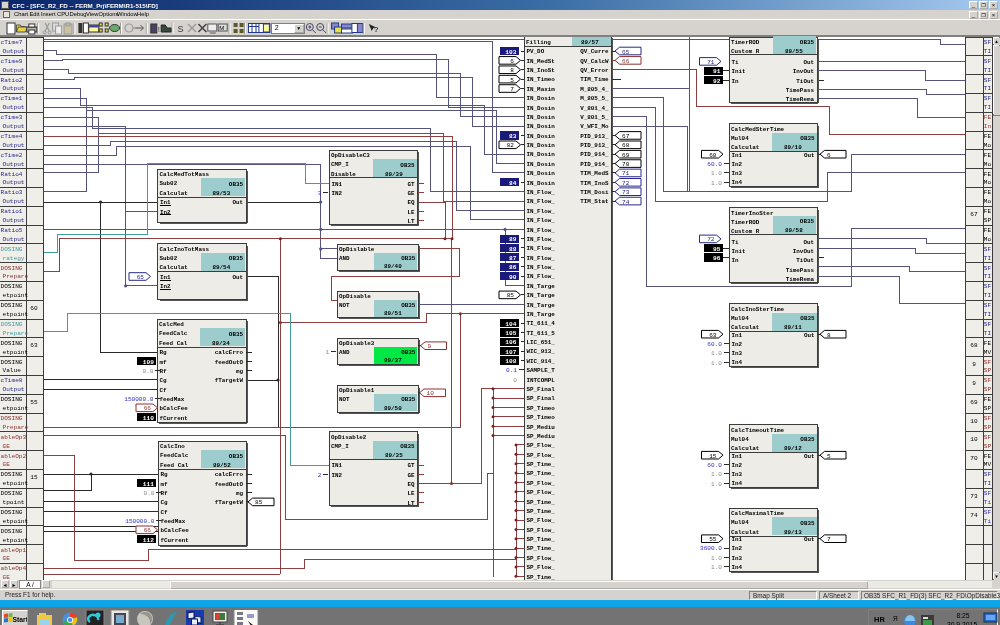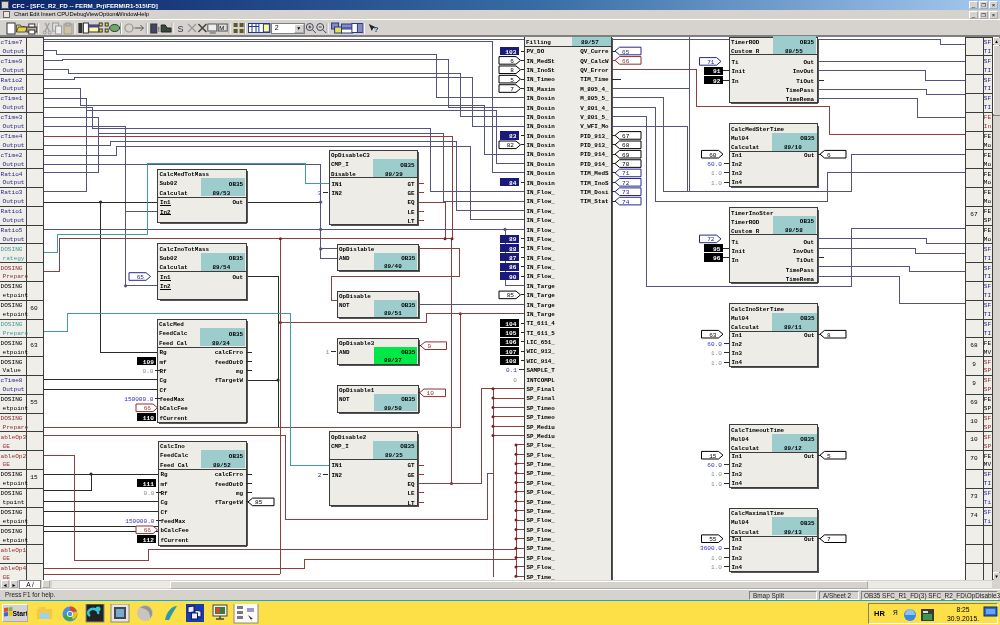--- a/index.html
+++ b/index.html
@@ -1032,21 +1032,21 @@
  <div class="abs" style="left:170px;top:0.5px;width:698px;height:8px;background:#d6d3ce;border:1px outset #fff;"></div>
 </div>
 
 <div class="abs" style="left:0;top:589px;width:1000px;height:11px;background:#d6d3ce;border-top:1px solid #fff;font-size:6.4px;line-height:8px;color:#222;">
  <div class="abs" style="left:2px;top:1px;width:744px;height:9px;padding:0 3px;">Press F1 for help.</div>
  <div class="abs" style="left:749px;top:1px;width:68px;height:9px;border:1px solid;border-color:#808080 #fff #fff #808080;padding:0 3px;">Bmap Split</div>
  <div class="abs" style="left:819px;top:1px;width:40px;height:9px;border:1px solid;border-color:#808080 #fff #fff #808080;padding:0 3px;">A/Sheet 2</div>
  <div class="abs" style="left:861px;top:1px;width:137px;height:9px;border:1px solid;border-color:#808080 #fff #fff #808080;padding:0 2px;white-space:nowrap;">OB35  SFC_R1_FD(3)  SFC_R2_FD\OpDisable3</div>
 </div>
 
-<div class="abs" style="left:0;top:600px;width:1000px;height:25px;background:#fde047;border-top:1px solid #0ea5e9;">
+<div class="abs" style="left:0;top:600px;width:1000px;height:25px;background:#737373;border-top:7px solid #0ea5e9;">
  <div class="abs" style="left:2px;top:3px;width:26px;height:18px;border:1px outset #fff;background:#d6d3ce;">
   <svg width="24" height="16" viewBox="0 0 24 16">
    <g transform="translate(1,3)">
           <rect x="0" y="0" width="4" height="4" fill="#e34b26" transform="skewY(-6)"></rect>
           <rect x="4.5" y="0" width="4" height="4" fill="#7ab648" transform="skewY(-6)"></rect>
           <rect x="0" y="4.5" width="4" height="4" fill="#2a6fd4" transform="skewY(-6)"></rect>
           <rect x="4.5" y="4.5" width="4" height="4" fill="#f3c300" transform="skewY(-6)"></rect>
         </g>
    <text x="9.5" y="11" font-size="6.8" font-weight="bold" font-family="Liberation Sans">Start</text>
   </svg>

